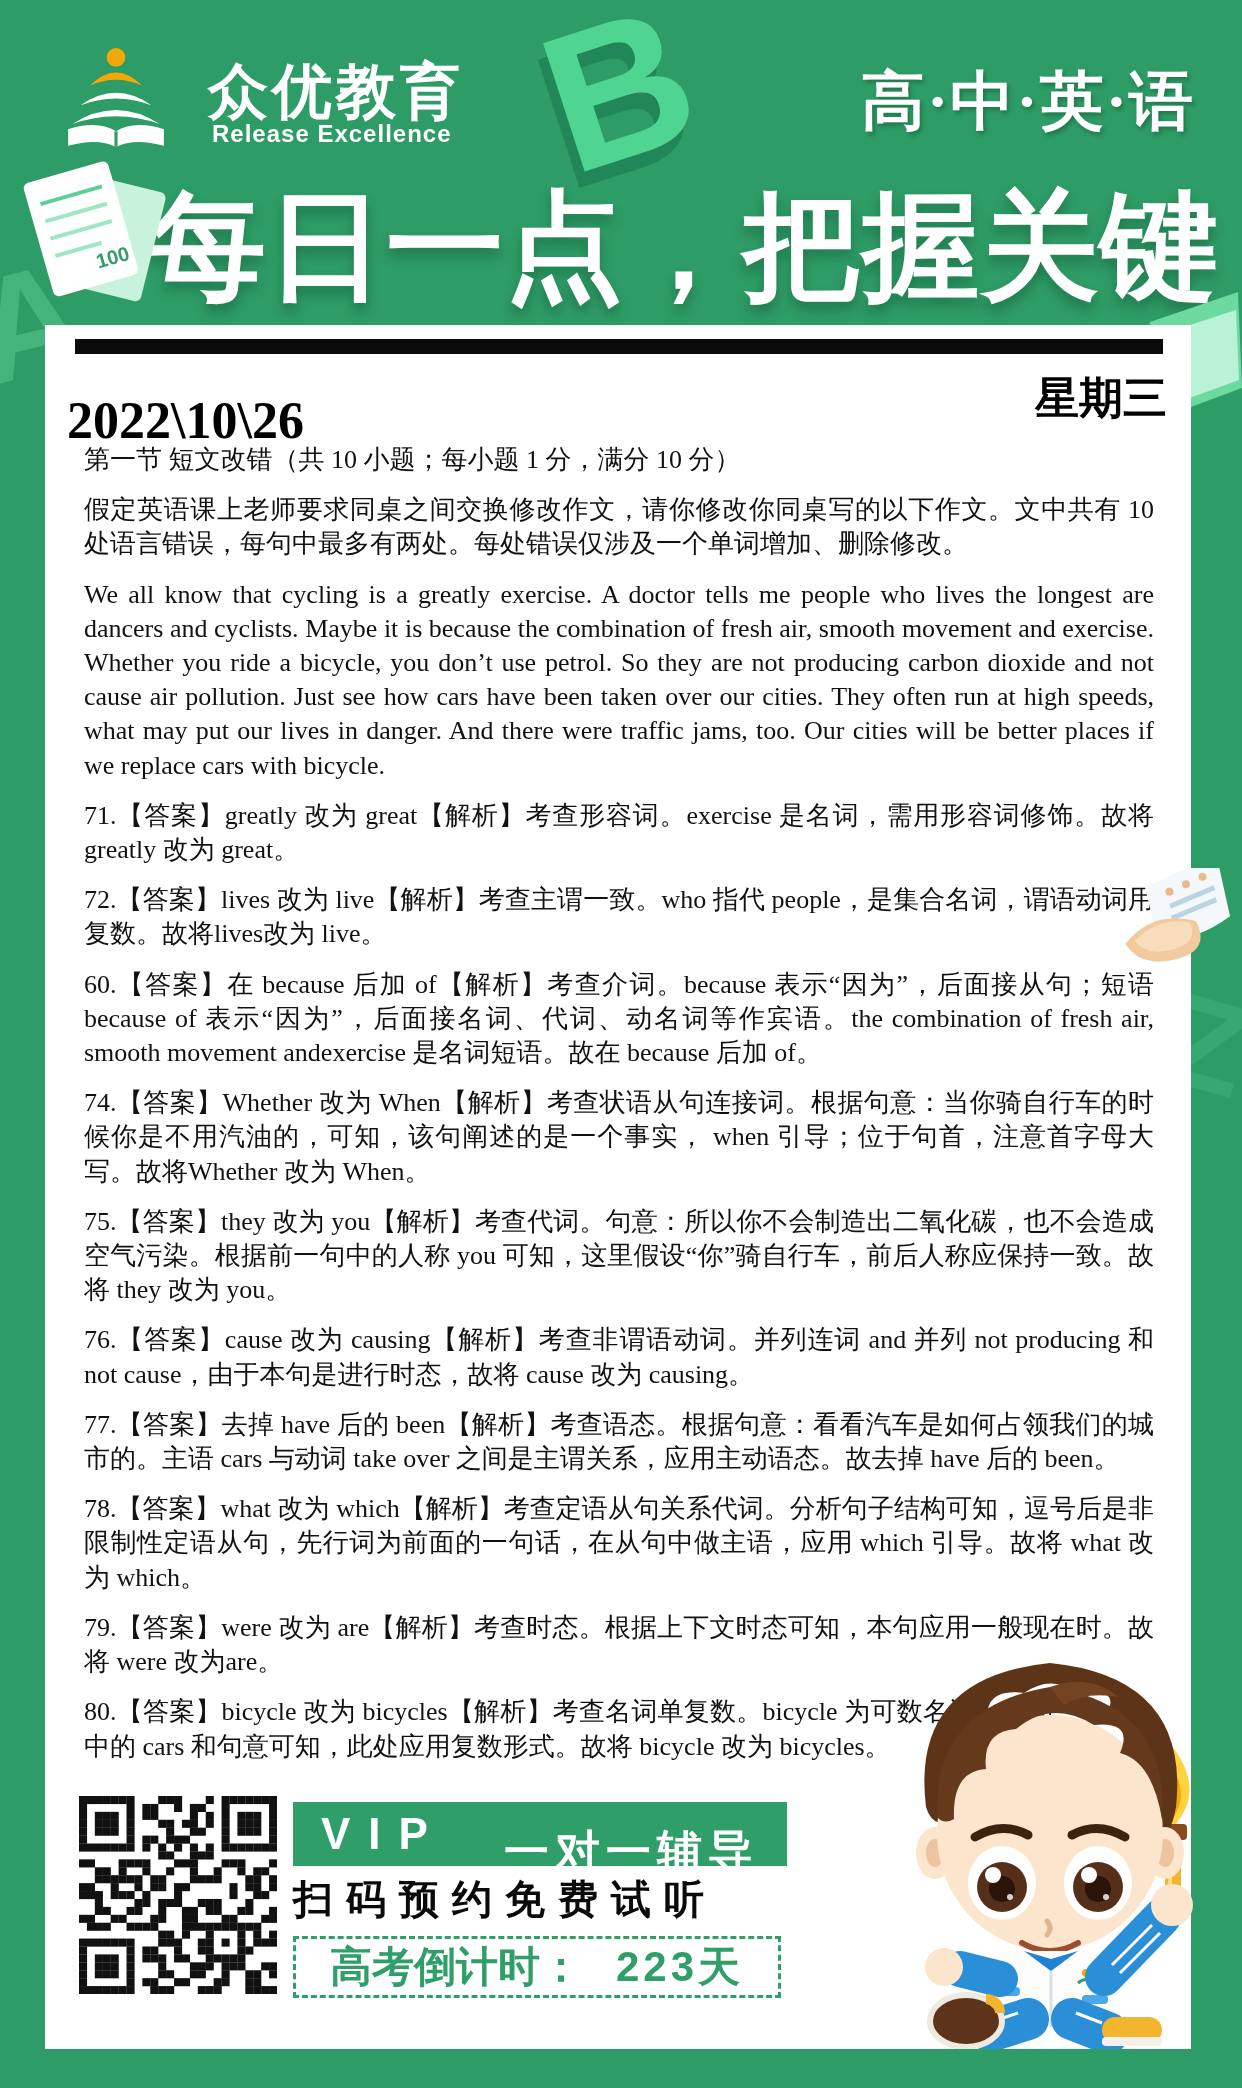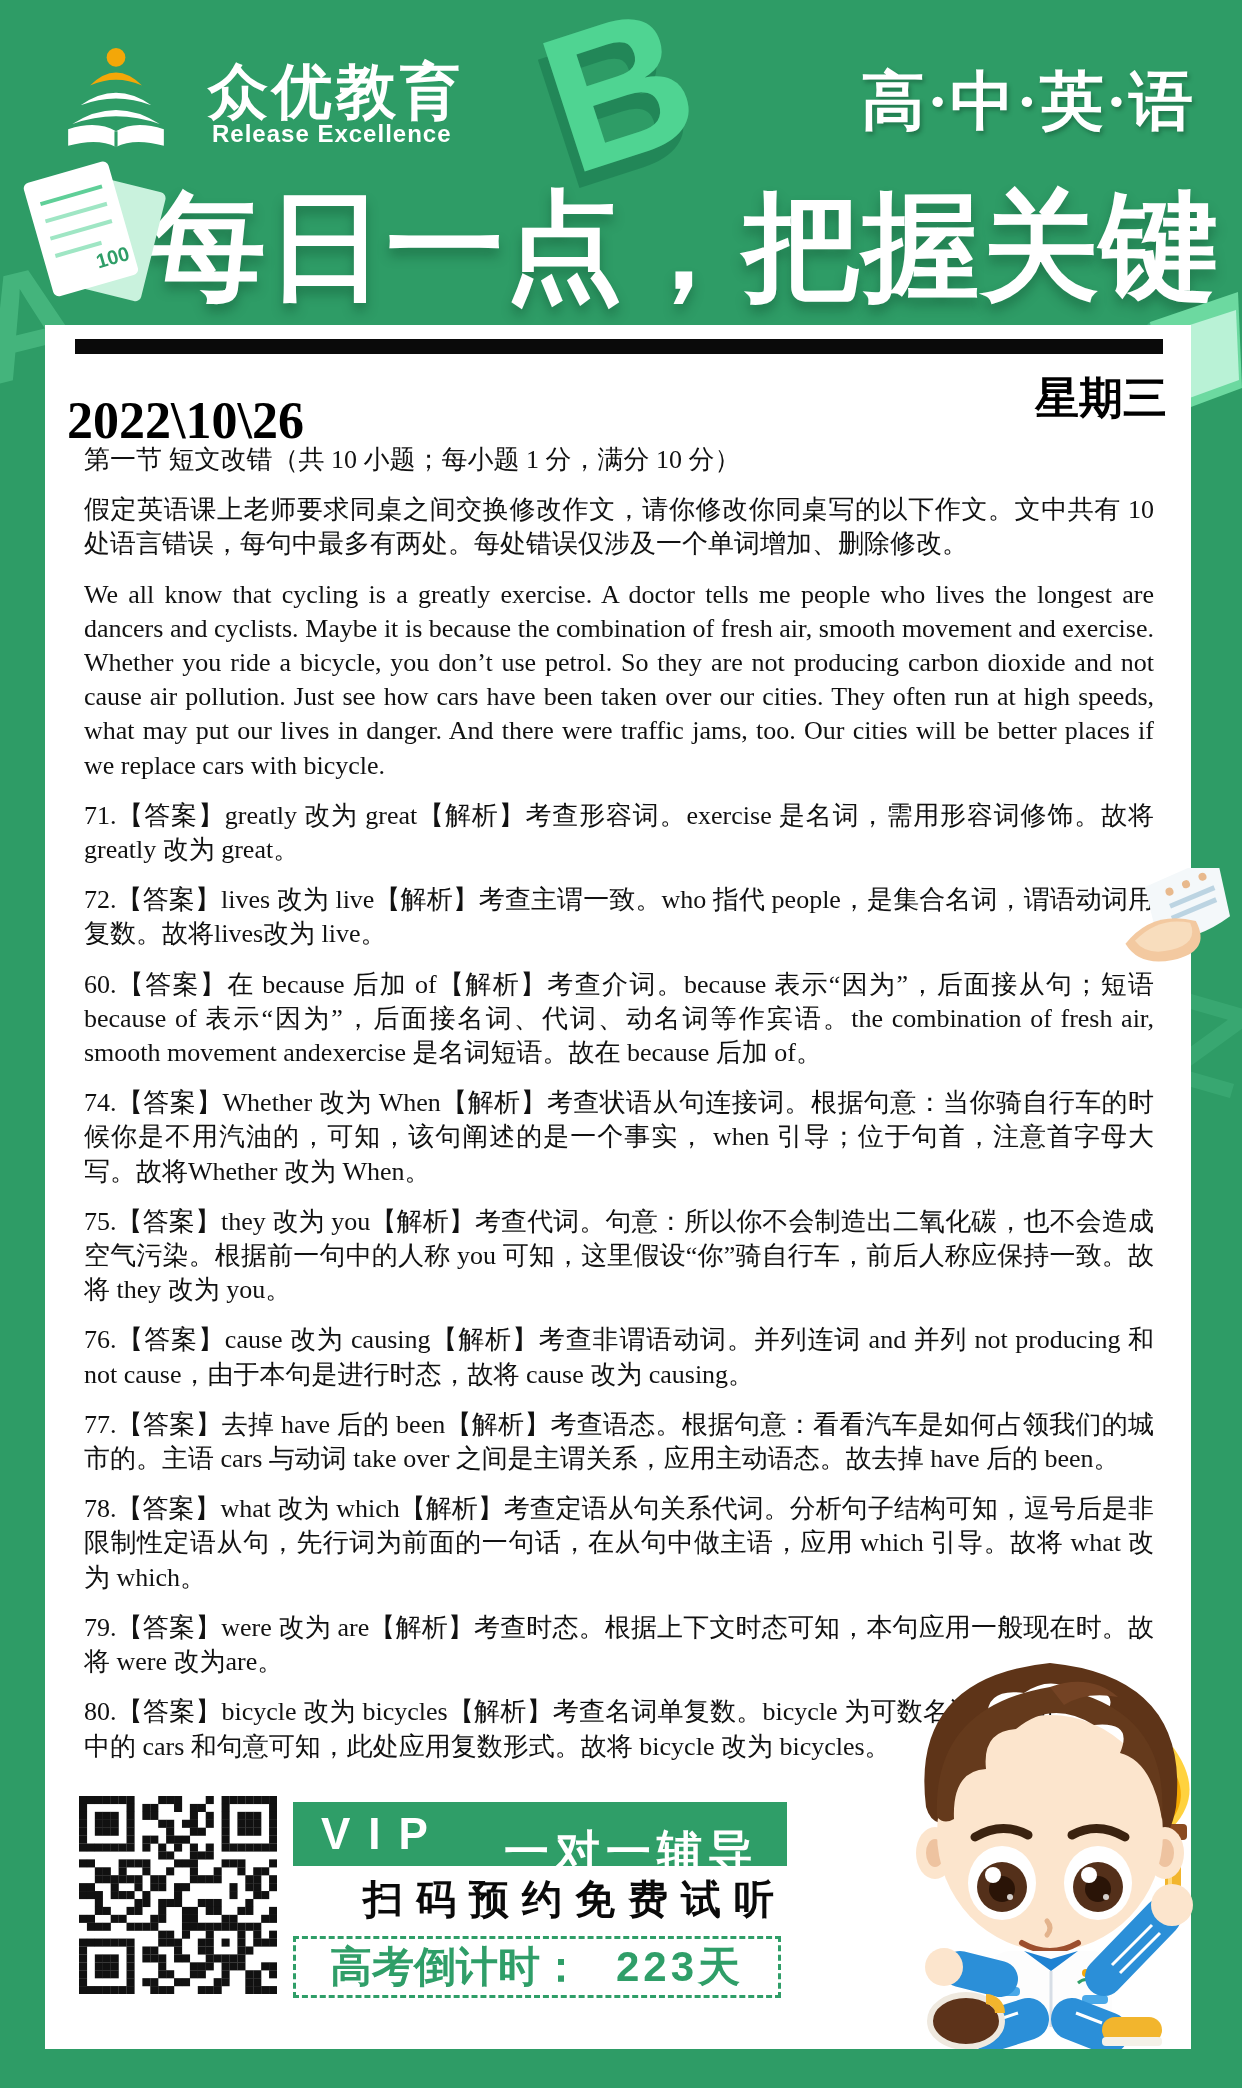--- a/index.html
+++ b/index.html
@@ -32,21 +32,21 @@
            font-size:26px;line-height:34.2px;color:#111;text-align:justify;}
   .content p{margin:16px;}
   .content p.narrow{width:88%;}
   
   .qr{position:absolute;left:34px;top:1471px;}
   .vip-banner{position:absolute;left:248px;top:1477px;width:494px;height:64px;background:#2f9e68;
               display:flex;align-items:center;justify-content:space-between;box-sizing:border-box;
               padding:8px 28px;color:#fff;font-weight:bold;}
   .vip-left{font-size:44px;letter-spacing:18px;}
   .vip-right{font-size:45px;letter-spacing:6px;margin-top:36px;}
-  .scan-line{position:absolute;left:248px;top:1547px;width:494px;text-align:right;color:#0a0a0a;
+  .scan-line{position:absolute;left:248px;top:1547px;width:494px;text-align:left;color:#0a0a0a;
              font-weight:bold;font-size:40px;letter-spacing:13px;white-space:nowrap;}
   .countdown{position:absolute;left:248px;top:1602px;width:488px;height:62px;border:3px dashed #2f9e68;
              box-sizing:border-box;display:flex;align-items:center;justify-content:center;
              color:#2f9e68;font-weight:bold;font-size:42px;white-space:nowrap;margin-top:9px;}
   .countdown .val{margin-left:34px;letter-spacing:4px;}
   .mascot{position:absolute;left:845px;top:1296px;z-index:5;}
   .curled-paper{position:absolute;left:1118px;top:868px;z-index:6;}
   .book-deco{position:absolute;left:1140px;top:292px;z-index:1;}
   .papers-deco{position:absolute;left:12px;top:130px;z-index:1;}
 </style>

